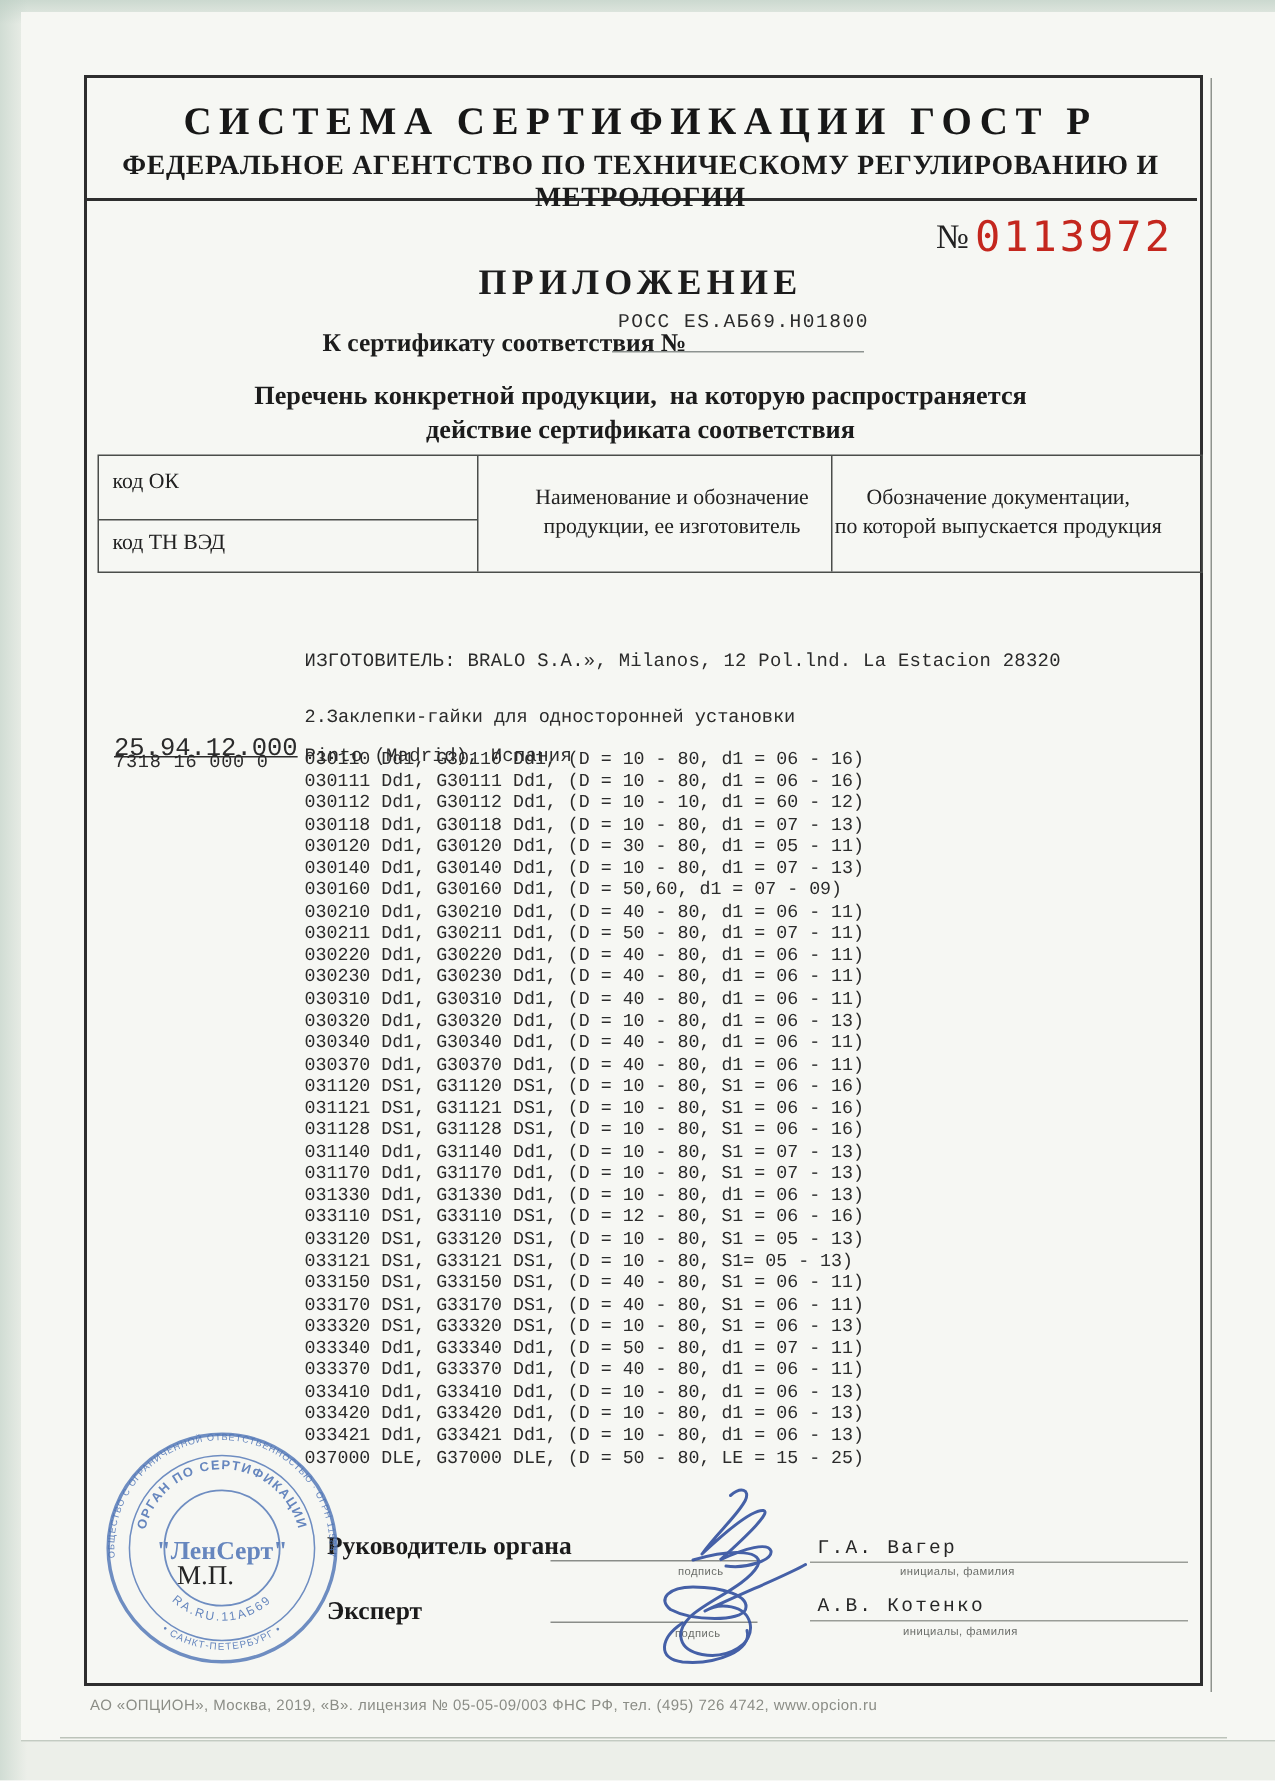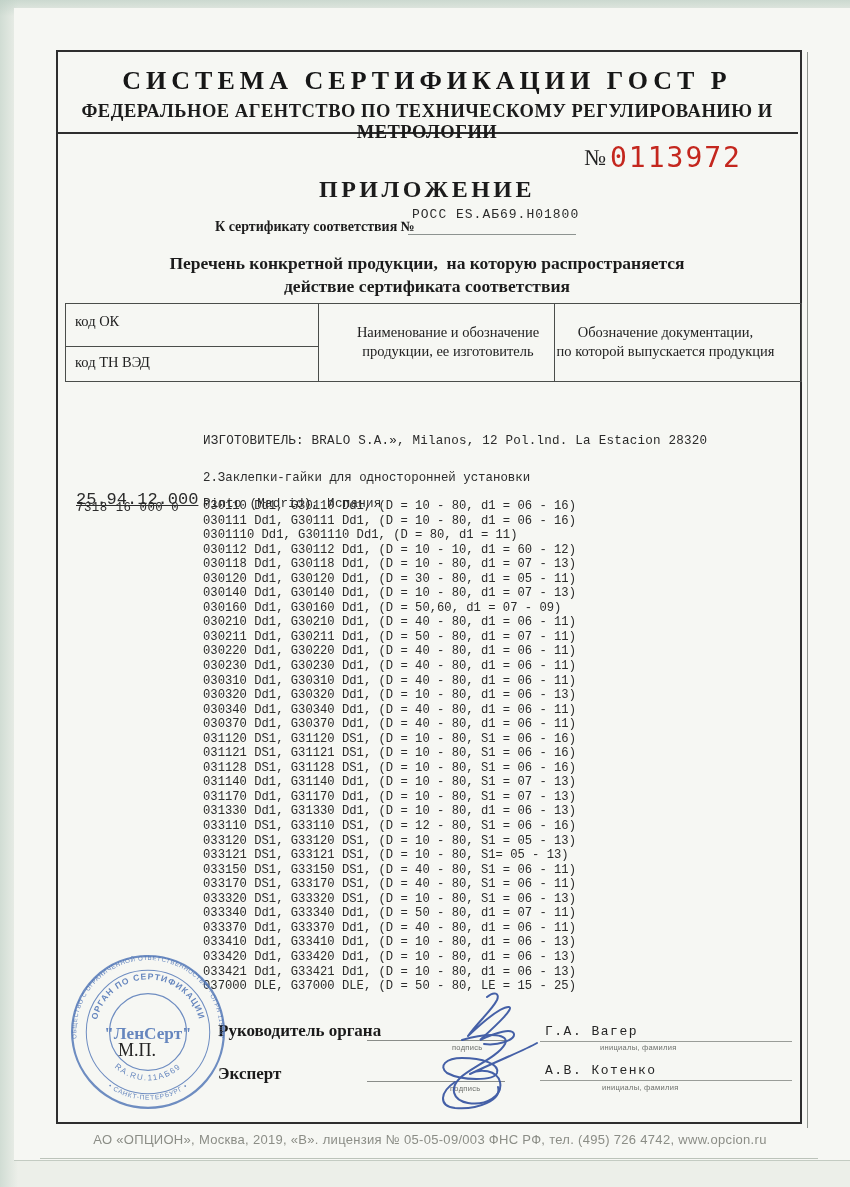--- a/index.html
+++ b/index.html
@@ -25,25 +25,25 @@
     left:56px;top:50px;width:742px;height:1070px;
     border:2px solid #2e2e2e;background:transparent;
   }
   #outer-right-line{left:807px;top:52px;width:0;height:1076px;border-left:1.5px solid #8f948e;}
   #header-box{
     left:56px;top:50px;width:742px;height:82px;
     border-bottom:2px solid #2e2e2e;text-align:center;
   }
   #title-system{margin-top:16px;font-size:26px;font-weight:bold;letter-spacing:5px;color:#171717;}
   #title-agency{margin-top:5px;font-size:18.5px;font-weight:bold;letter-spacing:.5px;color:#1b1b1b;}
-  #blank-no{left:584px;top:141px;white-space:nowrap;}
+  #blank-no{left:624px;top:141px;white-space:nowrap;}
   #blank-no .nsign{font-size:23px;color:#222;vertical-align:2px;}
   #blank-no .nval{font-family:"DejaVu Sans Mono",monospace;font-size:28px;letter-spacing:2px;font-weight:500;}
   #doc-title{left:56px;top:176px;width:742px;text-align:center;font-size:24px;font-weight:bold;letter-spacing:3.5px;}
-  #cert-label{left:215px;top:219px;font-size:14px;font-weight:bold;}
+  #cert-label{left:215px;top:219px;font-size:17px;font-weight:bold;}
   #cert-value{left:412px;top:207px;font-size:13px;letter-spacing:1px;}
   #cert-underline{left:408px;top:234px;width:168px;border-top:1px solid #8d9390;}
   #subtitle1{left:56px;top:253px;width:742px;text-align:center;font-size:17.5px;font-weight:bold;white-space:pre;}
   #subtitle2{left:56px;top:276px;width:742px;text-align:center;font-size:17.5px;font-weight:bold;}
   
   #tbl{left:65px;top:303px;width:735px;height:77px;border:1.5px solid #4a4d4a;}
   .vline{position:absolute;top:0;bottom:0;border-left:1.5px solid #4a4d4a;}
   #tbl-v1{left:252px;}
   #tbl-v2{left:488px;}
   #tbl-hsplit{position:absolute;left:0;top:42px;width:252px;border-top:1.5px solid #4a4d4a;}
@@ -74,21 +74,21 @@
   #name1{left:545px;top:1024px;}
   #name2{left:545px;top:1063px;}
   #nameline1{left:540px;top:1041px;width:252px;border-top:1px solid #9a9d98;}
   #nameline2{left:540px;top:1080px;width:252px;border-top:1px solid #9a9d98;}
   #init1{left:600px;top:1043px;}
   #init2{left:602px;top:1083px;}
   #mp-mark{left:118px;top:1040px;font-size:18px;color:#242424;z-index:5;}
   
   #stamp-svg{left:62px;top:946px;z-index:3;}
   #ink-svg{left:350px;top:970px;z-index:4;}
-  #footer-text{left:60px;top:1132px;width:740px;text-align:center;font-size:13px;color:#8b8d86;letter-spacing:.3px;}
+  #footer-text{left:60px;top:1132px;width:740px;text-align:left;font-size:10px;color:#8b8d86;letter-spacing:.3px;}
   #footer-line{left:40px;top:1158px;width:778px;border-top:1px solid #bcc3ba;}
 </style>
 </head>
 <body>
 
 <div id="doc">
   <div id="paper" class="abs"></div>
   <div id="outer-right-line" class="abs"></div>
   <div id="frame" class="abs"></div>
 
@@ -135,21 +135,20 @@
   <div id="ok-code" class="abs mono">25.94.12.000</div>
   <div id="category" class="abs mono">2.Заклепки-гайки для односторонней установки</div>
   <div id="tnved-code" class="abs mono">7318 16 000 0</div>
 
   <div id="products" class="abs">
 
       <div class="prow">030110 Dd1, G30110 Dd1, (D = 10 - 80, d1 = 06 - 16)</div>
 
       <div class="prow">030111 Dd1, G30111 Dd1, (D = 10 - 80, d1 = 06 - 16)</div>
 
-      <div class="prow">0301110 Dd1, G301110 Dd1, (D = 80, d1 = 11)</div>
 
       <div class="prow">030112 Dd1, G30112 Dd1, (D = 10 - 10, d1 = 60 - 12)</div>
 
       <div class="prow">030118 Dd1, G30118 Dd1, (D = 10 - 80, d1 = 07 - 13)</div>
 
       <div class="prow">030120 Dd1, G30120 Dd1, (D = 30 - 80, d1 = 05 - 11)</div>
 
       <div class="prow">030140 Dd1, G30140 Dd1, (D = 10 - 80, d1 = 07 - 13)</div>
 
       <div class="prow">030160 Dd1, G30160 Dd1, (D = 50,60, d1 = 07 - 09)</div>

